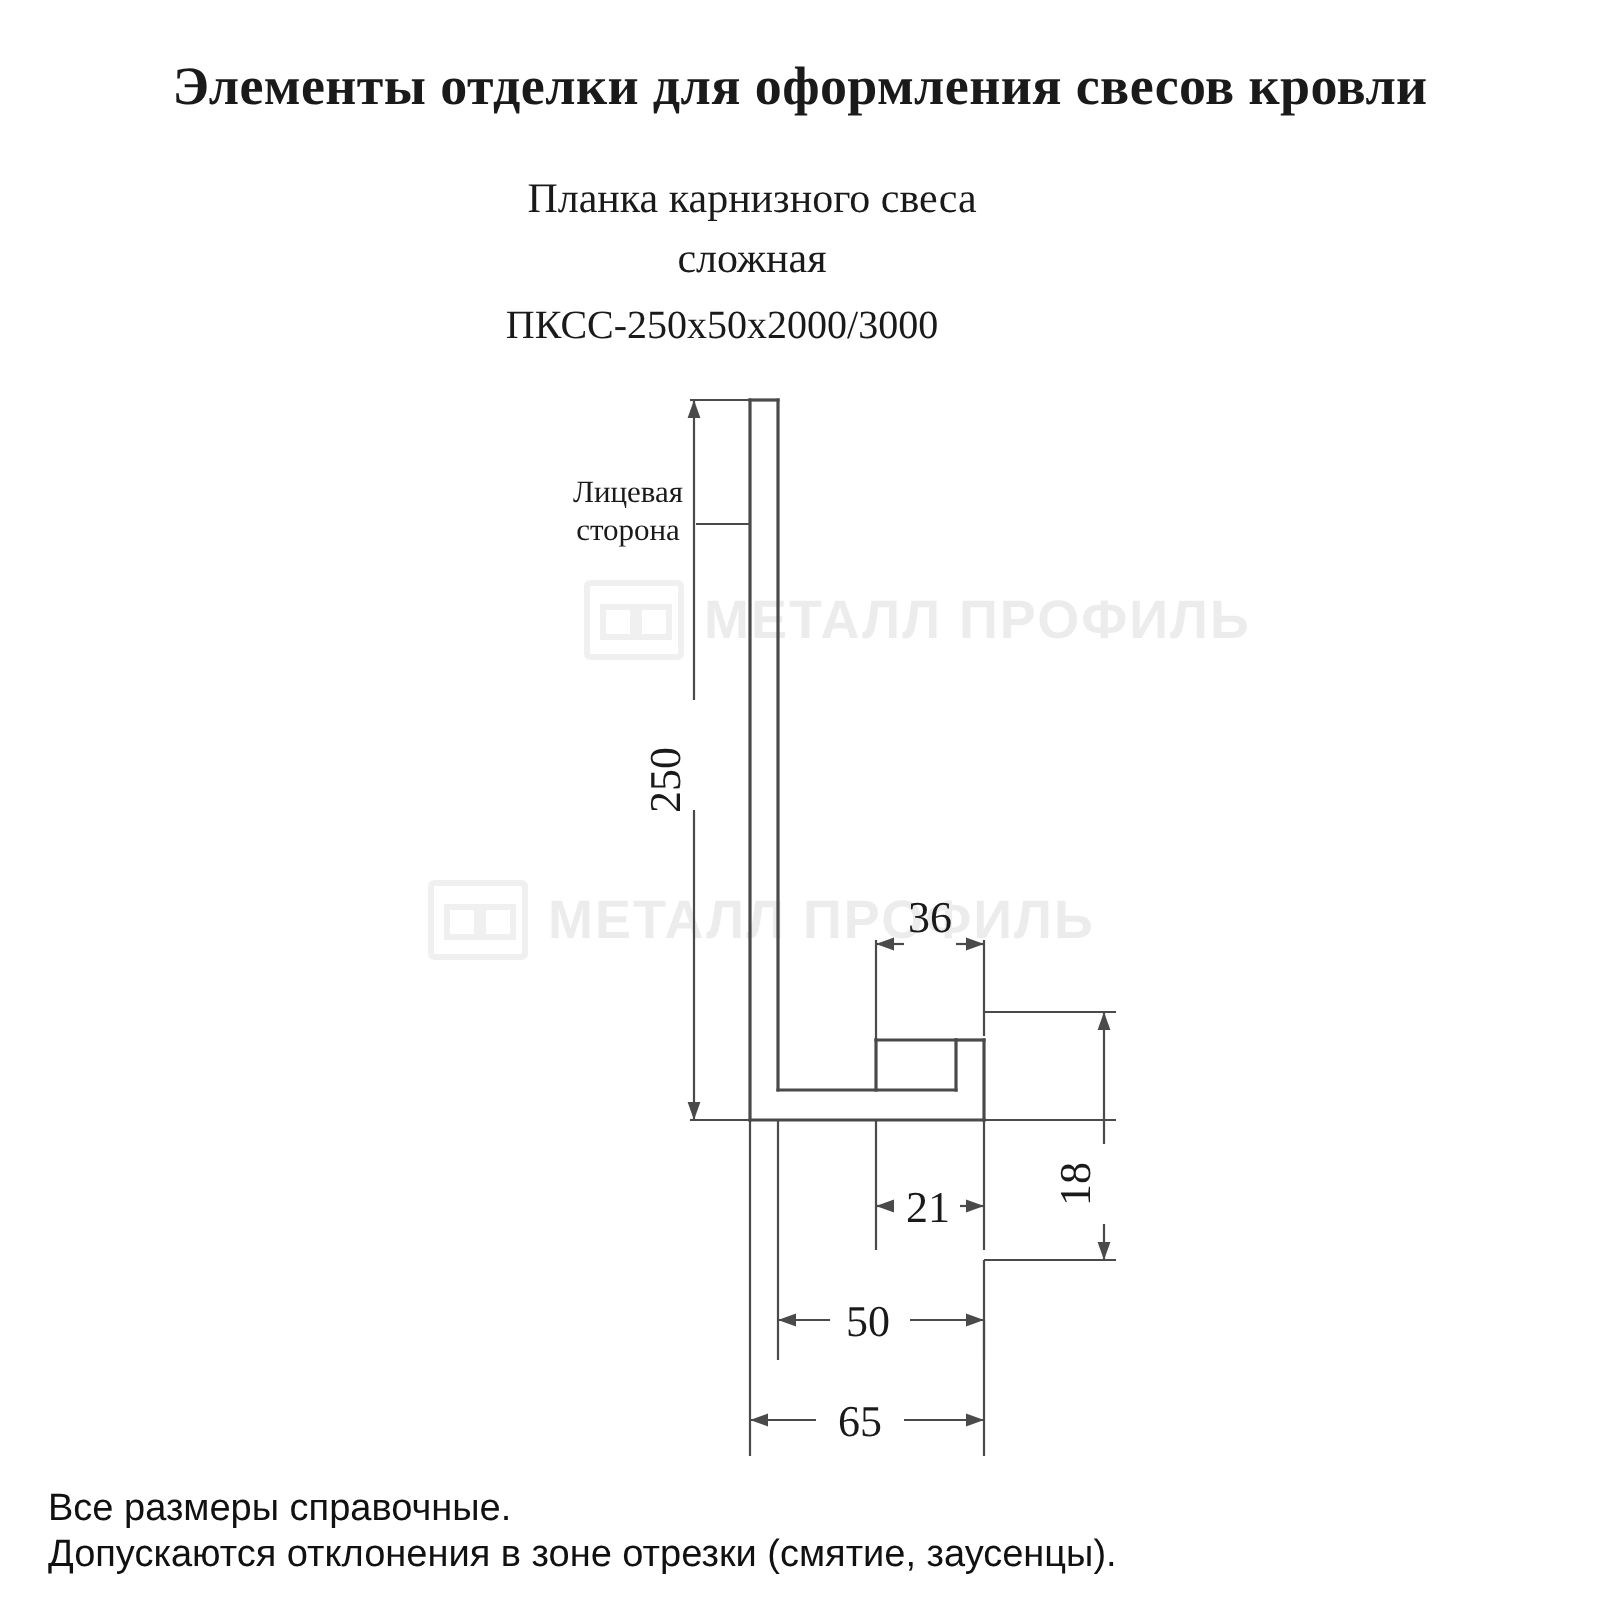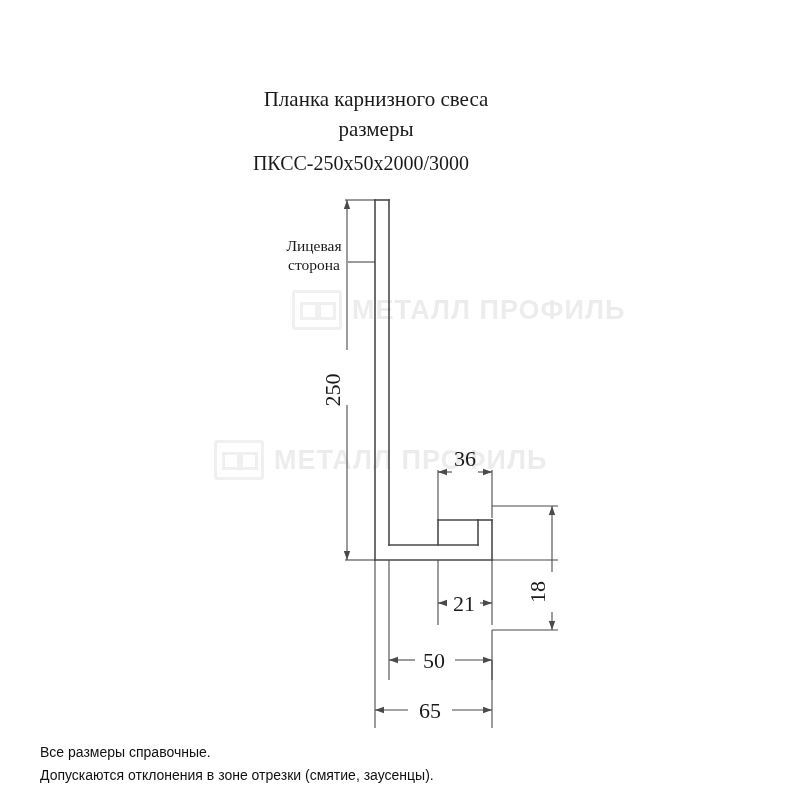--- a/index.html
+++ b/index.html
@@ -96,40 +96,40 @@
     left: 23px;
     top: 9px;
     width: 12px;
     height: 12px;
     border: 3px solid #8d8d8d;
   }
   .note {
     position: absolute;
     left: 24px;
     font-family: "Liberation Sans", sans-serif;
-    font-size: 14px;
+    font-size: 19px;
     color: #111;
-    margin-left: 16px;
   }
   .note1 { top: 744px; }
   .note2 { top: 767px; }
   .lbl {
     font-family: "Liberation Serif", serif;
     fill: #1a1a1a;
   }
 </style>
 </head>
 <body>
 
 <div class="page">
 
+  <div class="title">Элементы отделки для оформления свесов кровли</div>
 
   <div class="subtitle">
     <div>Планка карнизного свеса</div>
-    <div>размеры</div>
+    <div>сложная</div>
   </div>
 
   <div class="code">ПКСС-250x50x2000/3000</div>
 
   <div class="watermark wm1">
     <div class="wm-logo"></div>
     <div class="wm-text">МЕТАЛЛ ПРОФИЛЬ</div>
   </div>
   <div class="watermark wm2">
     <div class="wm-logo"></div>

